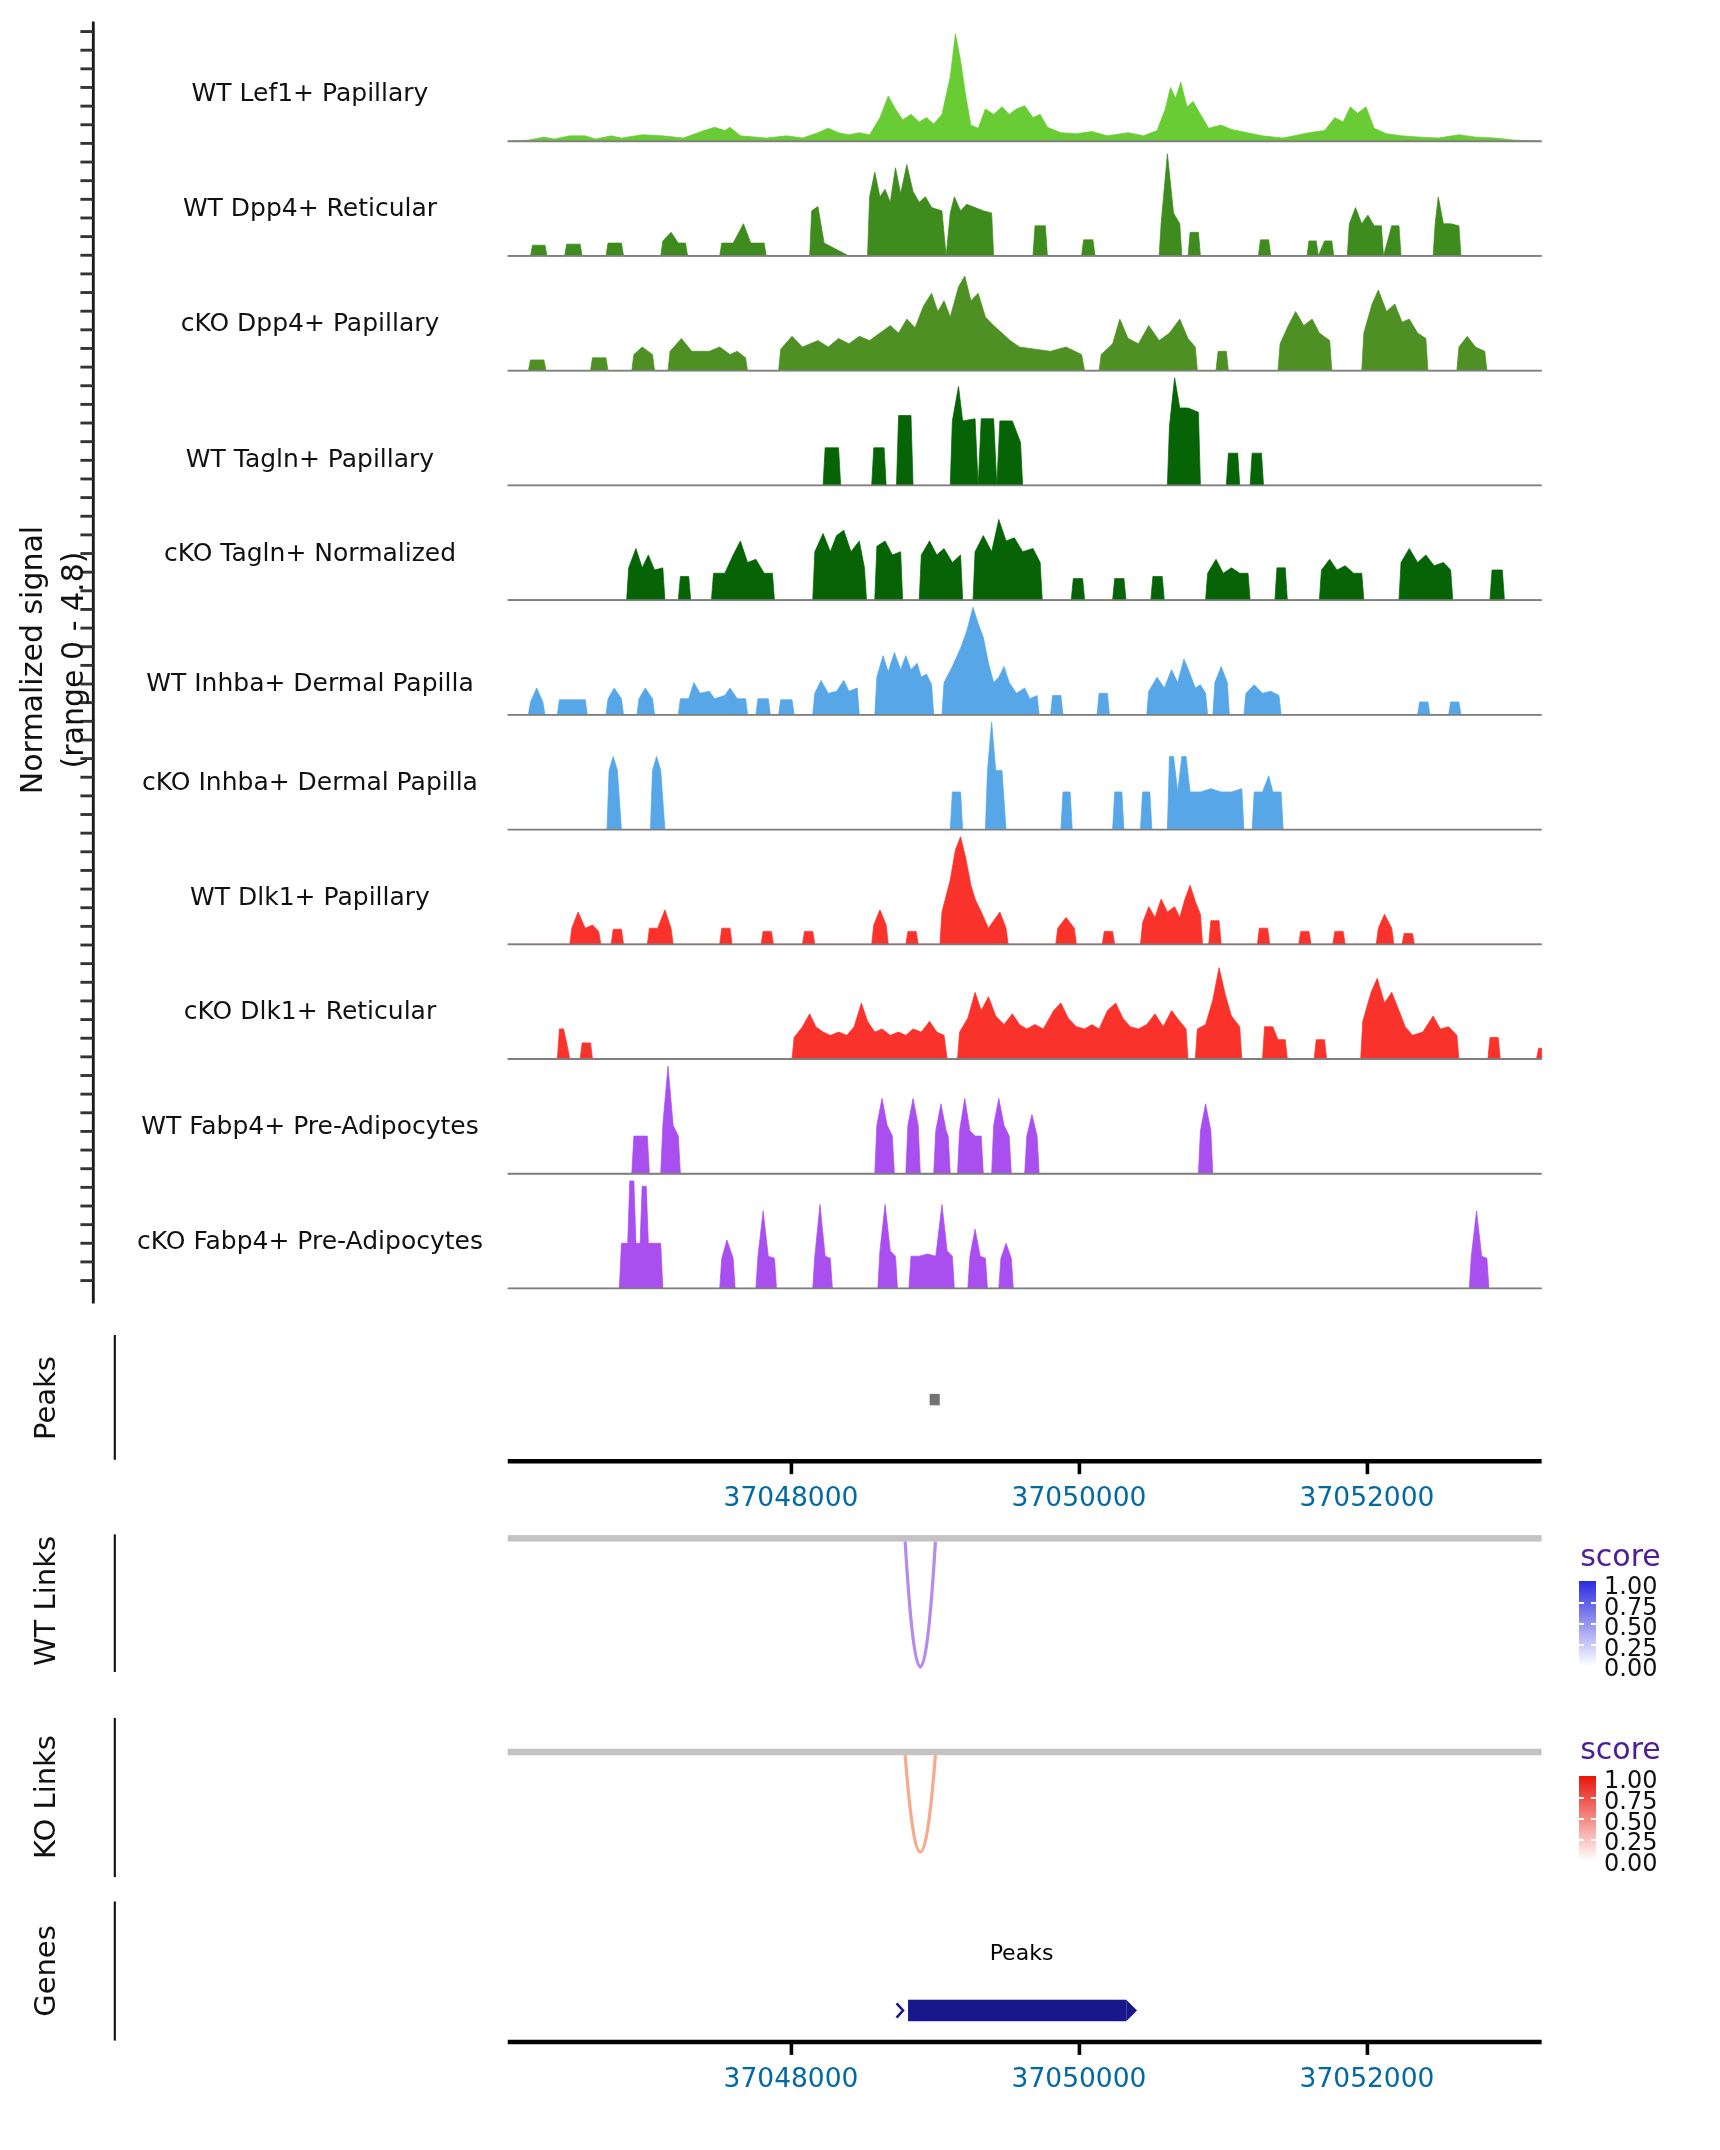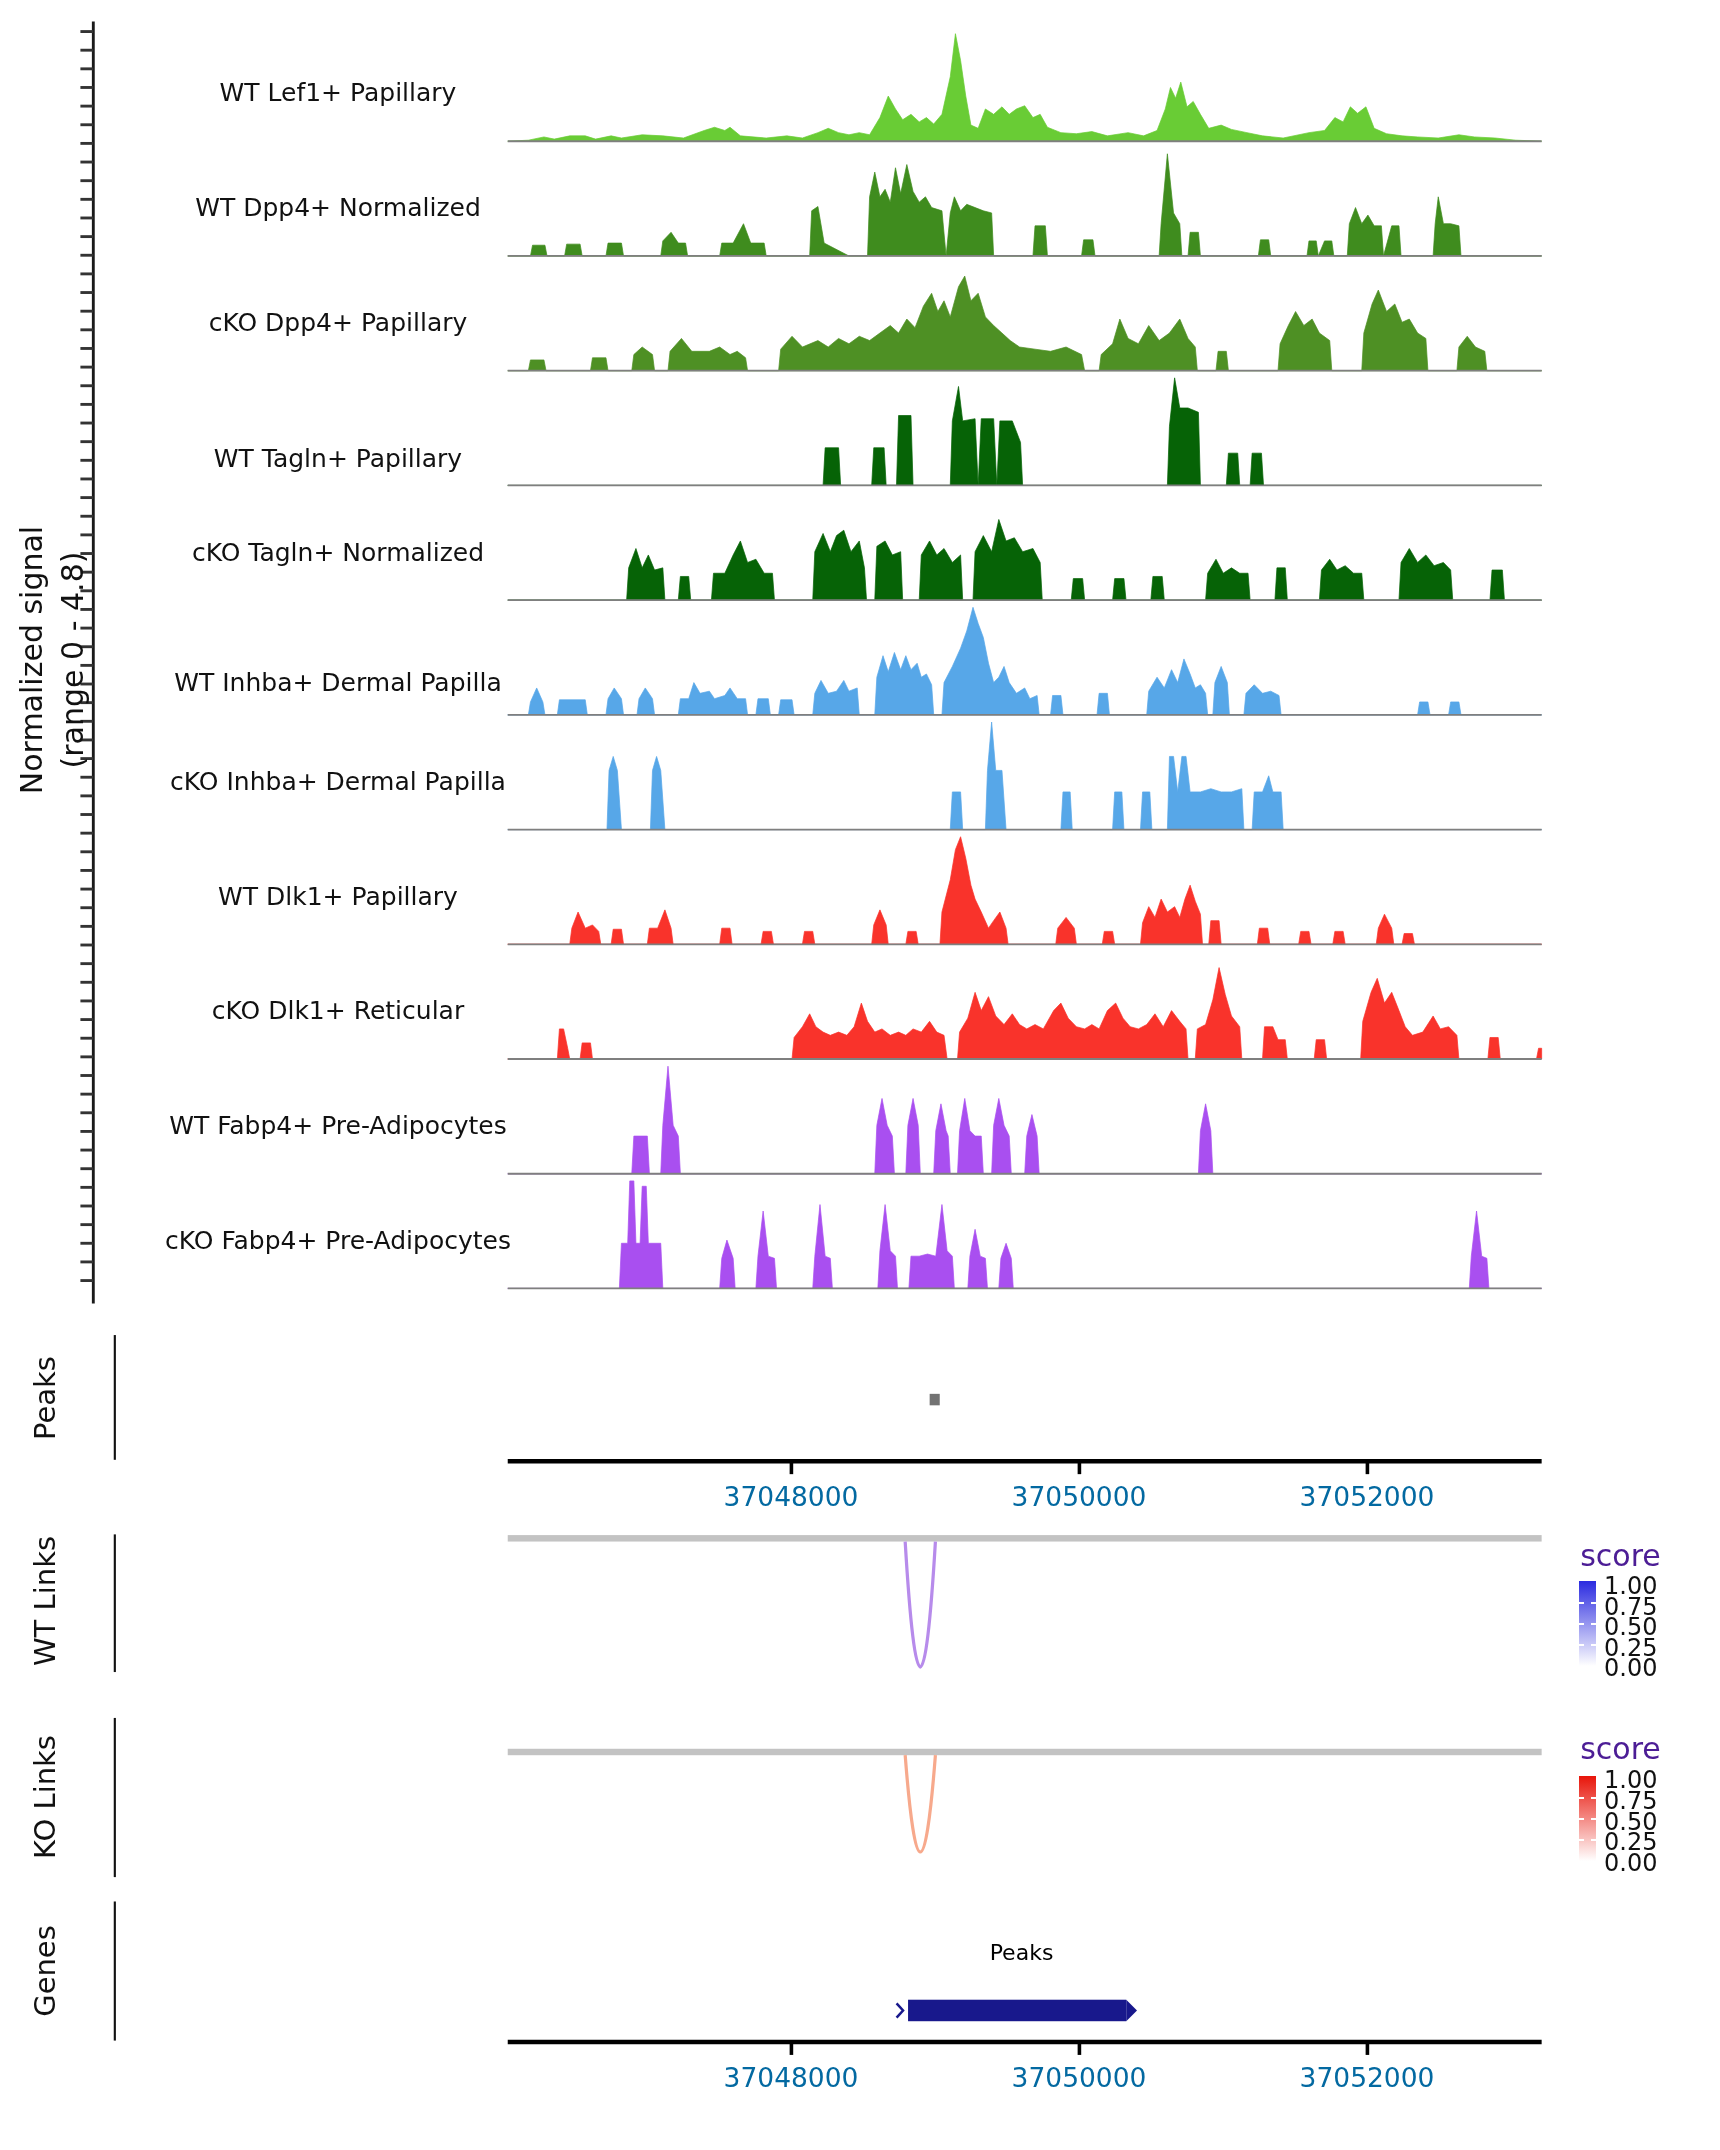--- a/index.html
+++ b/index.html
@@ -1,20 +1,20 @@
 <!DOCTYPE html>
 <html style="font-size:11.5px"><head>
 <meta charset="utf-8">
 <style>
   html,body{margin:0;padding:0;background:#ffffff;}
   #fig{position:relative;width:1721px;height:2151px;background:#ffffff;overflow:hidden;
        font-family:"DejaVu Sans","Liberation Sans",sans-serif;}
   #vector{position:absolute;left:0;top:0;}
   .tracklabel{position:absolute;left:95px;width:430px;height:30px;text-align:center;
-       font-size:25px;color:#111;white-space:nowrap;padding-left:28px;}
+       font-size:25px;color:#111;white-space:nowrap;}
   .vlabel{position:absolute;transform:rotate(-90deg);text-align:center;color:#111;}
   .ylab{left:-235px;top:619px;width:574px;height:82px;font-size:30px;line-height:41px;white-space:pre-line;}
   .seclab{width:287px;height:40px;line-height:40px;font-size:29px;}
   .axlab{position:absolute;width:158px;text-align:center;font-size:26.5px;color:#0369a1;}
   .scoretitle{position:absolute;left:1538px;width:165px;text-align:center;font-size:30px;color:#4c1d95;}
   .legnum{position:absolute;left:1604px;width:86px;text-align:left;font-size:24px;color:#111;}
   .colorbar{position:absolute;left:1579px;width:17px;height:85px;}
   .cbdash{position:absolute;width:5px;height:2.2px;background:#ffffff;}
   .xlabel{position:absolute;left:741px;top:2095px;width:574px;text-align:center;font-size:34px;color:#000;}
   .genename{position:absolute;left:878px;top:1940px;width:287px;text-align:center;font-size:22px;color:#000;}
@@ -134,21 +134,21 @@
       <path d="M 1262.3064066852367 2448 Q 1283.3941504178272 2718 1304.4818941504177 2448" fill="none" stroke="#F7A98C" stroke-width="4.5"></path>
       <path d="M 1250.3231197771588 2794 L 1259.3231197771588 2804 L 1250.3231197771588 2814" fill="none" stroke="#18188C" stroke-width="3.5"></path>
       <rect x="1266.3231197771588" y="2789" width="304.3286908077994" height="30" fill="#18188C"></rect>
       <path d="M 1570.6518105849582 2789 L 1585.6518105849582 2804 L 1570.6518105849582 2819 Z" fill="#18188C"></path>
     </svg>
 
   <div class="vlabel ylab">Normalized signal
 (range 0 - 4.8)</div>
 
   <div class="tracklabel" style="top:78px">WT Lef1+ Papillary</div>
-  <div class="tracklabel" style="top:193px">WT Dpp4+ Normalized</div>
+  <div class="tracklabel" style="top:193px">WT Dpp4+ Reticular</div>
   <div class="tracklabel" style="top:308px">cKO Dpp4+ Papillary</div>
   <div class="tracklabel" style="top:444px">WT Tagln+ Papillary</div>
   <div class="tracklabel" style="top:538px">cKO Tagln+ Normalized</div>
   <div class="tracklabel" style="top:668px">WT Inhba+ Dermal Papilla</div>
   <div class="tracklabel" style="top:767px">cKO Inhba+ Dermal Papilla</div>
   <div class="tracklabel" style="top:882px">WT Dlk1+ Papillary</div>
   <div class="tracklabel" style="top:996px">cKO Dlk1+ Reticular</div>
   <div class="tracklabel" style="top:1111px">WT Fabp4+ Pre-Adipocytes</div>
   <div class="tracklabel" style="top:1226px">cKO Fabp4+ Pre-Adipocytes</div>
 

